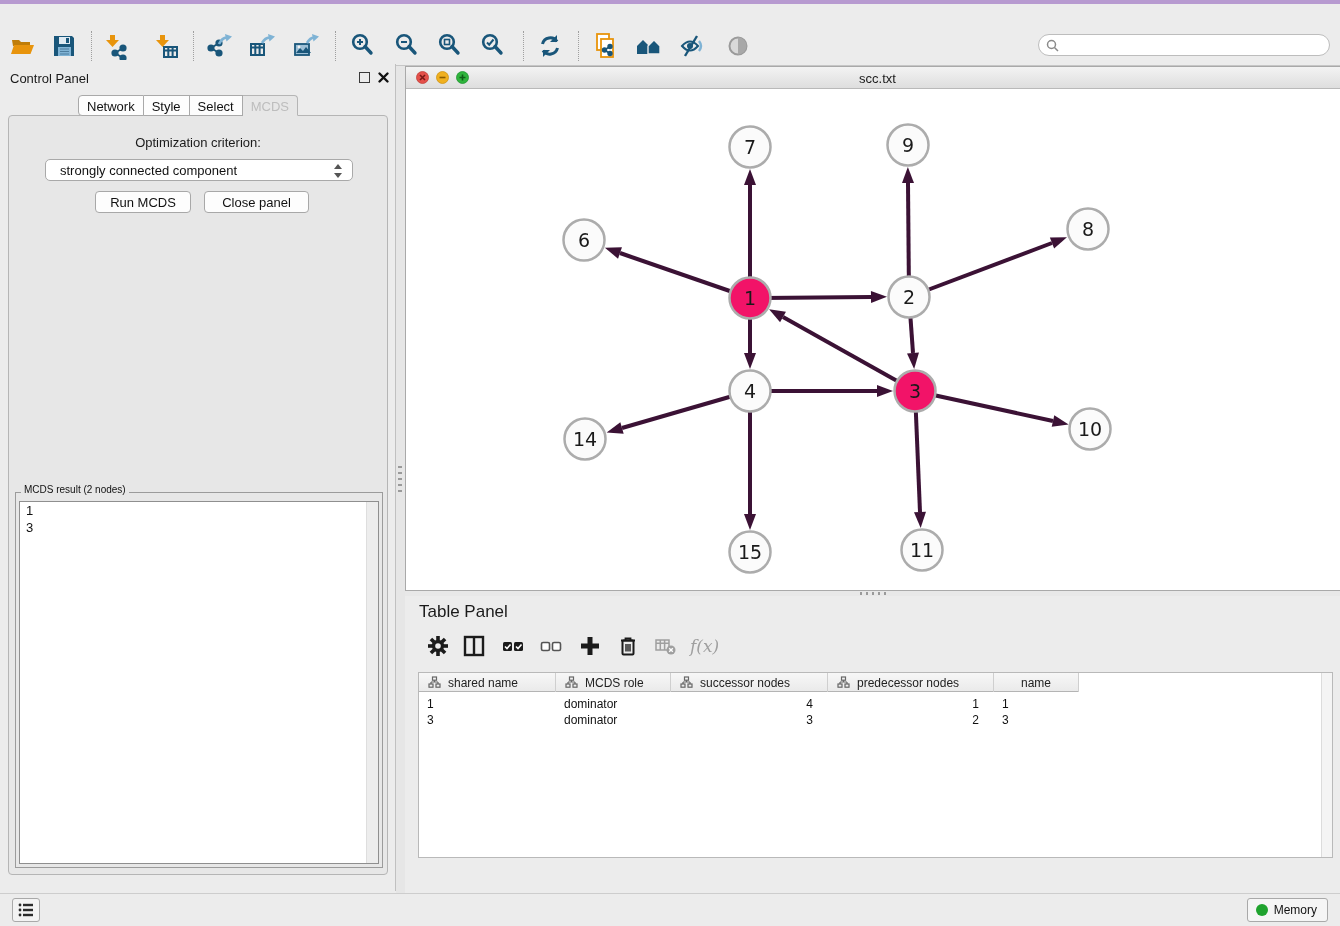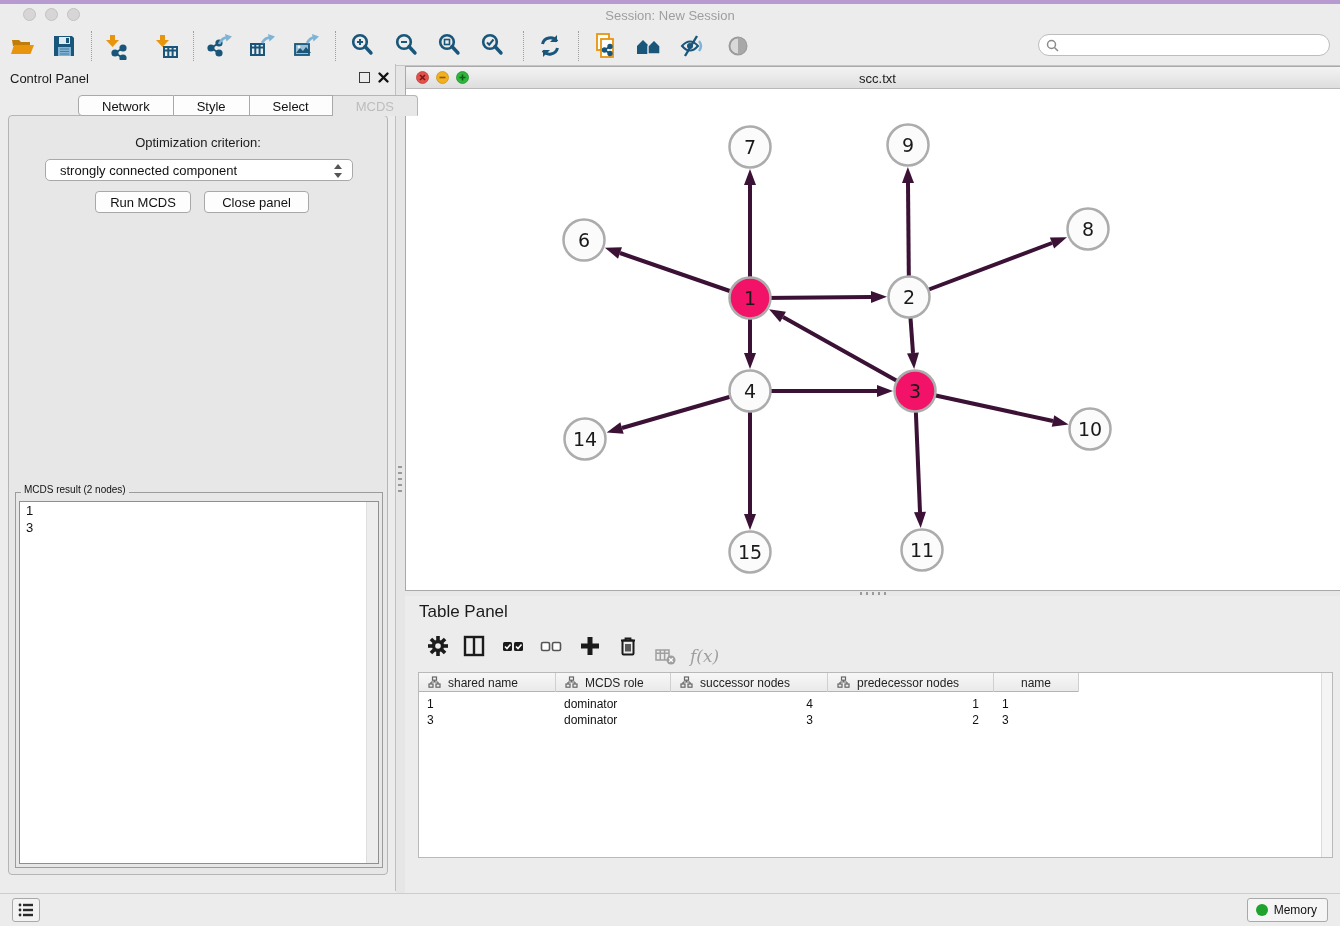--- a/index.html
+++ b/index.html
@@ -18,21 +18,21 @@
   .tb-sep{position:absolute;top:5px;width:0;height:30px;border-left:1px dotted #9f9f9f;}
   #quick-search{position:absolute;left:1038px;top:8px;width:292px;height:22px;background:#fff;border:1px solid #bdbdbd;border-radius:12px;box-sizing:border-box;}
   #quick-search svg{position:absolute;left:6px;top:3px;}
 
   
   #control-panel{position:absolute;left:0;top:64px;width:396px;height:827px;background:#ececec;border-right:1px solid #c0c0c0;box-sizing:border-box;}
   #cp-title{position:absolute;left:10px;top:7px;font-size:13px;color:#1a1a1a;}
   .panel-float{position:absolute;top:8px;width:11px;height:11px;border:1.4px solid #3a3a3a;box-sizing:border-box;cursor:pointer;background:transparent;}
   .panel-close{position:absolute;top:6px;width:13px;height:13px;cursor:pointer;}
   .cp-tabs{position:absolute;left:78px;top:31px;height:21px;display:flex;}
-  .cp-tab{height:21px;line-height:21px;padding:0 23px;font-size:13px;color:#111;background:#fdfdfd;border:1px solid #a9a9a9;border-left:none;box-sizing:border-box;cursor:pointer;position:relative;z-index:3;}
+  .cp-tab{height:21px;line-height:21px;padding:0 8px;font-size:13px;color:#111;background:#fdfdfd;border:1px solid #a9a9a9;border-left:none;box-sizing:border-box;cursor:pointer;position:relative;z-index:3;}
   .cp-tab:first-child{border-left:1px solid #a9a9a9;border-radius:4px 0 0 4px;}
   .cp-tab.active{background:#e7e7e7;color:#bdbdbd;border-color:#b5b5b5;border-radius:0 4px 0 0;border-bottom:1px solid #e7e7e7;}
   #cp-content{position:absolute;left:8px;top:51px;width:380px;height:760px;background:#e7e7e7;border:1px solid #b5b5b5;border-radius:4px;box-sizing:border-box;z-index:2;}
   #opt-label{position:absolute;left:0;right:0;top:19px;text-align:center;font-size:13px;color:#1a1a1a;}
   #criterion-select{position:absolute;left:36px;top:43px;width:308px;height:22px;background:#fff;border:1px solid #a9a9a9;border-radius:5px;box-sizing:border-box;cursor:pointer;}
   #criterion-select .val{position:absolute;left:14px;top:3px;font-size:13px;color:#111;}
   .stepper{position:absolute;right:9px;top:4px;width:9px;height:14px;}
   .stepper .up{position:absolute;top:0;left:0;width:0;height:0;border-left:4.5px solid transparent;border-right:4.5px solid transparent;border-bottom:5px solid #555;}
   .stepper .dn{position:absolute;bottom:0;left:0;width:0;height:0;border-left:4.5px solid transparent;border-right:4.5px solid transparent;border-top:5px solid #555;}
   .cp-btn{position:absolute;top:75px;height:22px;background:#fdfdfd;border:1px solid #a8a8a8;border-radius:4px;font-size:13px;color:#111;box-sizing:border-box;text-align:center;line-height:20px;cursor:pointer;font-family:inherit;}
@@ -53,21 +53,21 @@
   #net-titlebar{position:absolute;left:0;top:0;right:0;height:22px;background:linear-gradient(#f3f3f3,#dedede);border-bottom:1px solid #b9b9b9;box-sizing:border-box;}
   .net-light{position:absolute;top:4px;width:13px;height:13px;border-radius:50%;cursor:pointer;}
   .net-light svg{position:absolute;left:0;top:0;}
   #net-title{position:absolute;left:0;right:0;top:4px;text-align:center;font-size:13px;color:#1a1a1a;}
   #net-canvas{position:absolute;left:0;top:22px;right:0;bottom:0;background:#fff;}
 
   
   #table-panel{position:absolute;left:405px;top:596px;width:935px;height:297px;background:#ececec;}
   #tp-title{position:absolute;left:14px;top:6px;font-size:17px;color:#1a1a1a;}
   .tp-icon{position:absolute;top:38px;width:24px;height:24px;cursor:pointer;}
-  .tp-icon.disabled{cursor:default;margin-top:10px;}
+  .tp-icon.disabled{cursor:default;}
   #tp-box{position:absolute;left:13px;top:76px;width:915px;height:186px;background:#fff;border:1px solid #b9b9b9;box-sizing:border-box;}
   #tp-header{position:absolute;left:0;top:0;height:19px;display:flex;background:linear-gradient(#f7f7f7,#eaeaea);border-bottom:1px solid #b4b4b4;box-sizing:border-box;}
   .th-cell{height:19px;display:flex;align-items:center;gap:7px;padding-left:9px;border-right:1px solid #cfcfcf;box-sizing:border-box;font-size:12px;color:#222;cursor:pointer;}
   .tp-row{position:absolute;left:0;height:16px;display:flex;font-size:12px;color:#111;cursor:pointer;}
   .td-cell{height:16px;line-height:16px;box-sizing:border-box;padding:0 8px;overflow:hidden;}
   .td-cell.r{text-align:right;padding-right:15px;}
   #tp-scroll{position:absolute;right:0;top:0;bottom:0;width:10px;background:#f4f4f4;border-left:1px solid #dcdcdc;}
   #tp-tabs{position:absolute;left:50%;transform:translateX(-50%);top:268px;height:22px;display:flex;border:1px solid #b3b3b3;border-radius:6px;overflow:hidden;background:#fff;}
   .tp-tab{height:22px;line-height:22px;padding:0 13px;font-size:13px;font-weight:600;color:#111;background:#fdfdfd;border-left:1px solid #b9b9b9;cursor:pointer;}
   .tp-tab:first-child{border-left:none;}
@@ -78,26 +78,20 @@
   #task-btn{position:absolute;left:12px;top:4px;width:28px;height:24px;background:#f3f3f3;border:1px solid #a9a9a9;border-radius:3px;box-sizing:border-box;cursor:pointer;}
   #memory-btn{position:absolute;right:12px;top:4px;height:24px;padding:0 10px 0 8px;background:#f5f5f5;border:1px solid #a9a9a9;border-radius:3px;box-sizing:border-box;display:flex;align-items:center;gap:6px;font-size:12px;color:#111;cursor:pointer;}
   #memory-dot{width:12px;height:12px;border-radius:50%;background:#1fa32e;}
 </style>
 </head>
 <body>
 
 <div id="app">
 
   <div id="purple-strip"></div>
-  <div id="title-bar">
-    <div class="traffic" style="left:23px"></div>
-    <div class="traffic" style="left:45px"></div>
-    <div class="traffic" style="left:67px"></div>
-    <div id="win-title">Session: New Session</div>
-  </div>
 
   <div id="main-toolbar">
     <div class="tb-icon" style="left:9px">
       <svg width="28" height="28" viewBox="0 0 28 28">
           <path d="M3 8 h7 l2 2 h9 v4 H4 z" fill="#c07d08"></path>
           <path d="M5 13 h20 l-3.5 9 H2 z" fill="#E8940C"></path>
         </svg>
     </div>
     <div class="tb-icon" style="left:50px">
       <svg width="28" height="28" viewBox="0 0 28 28">

